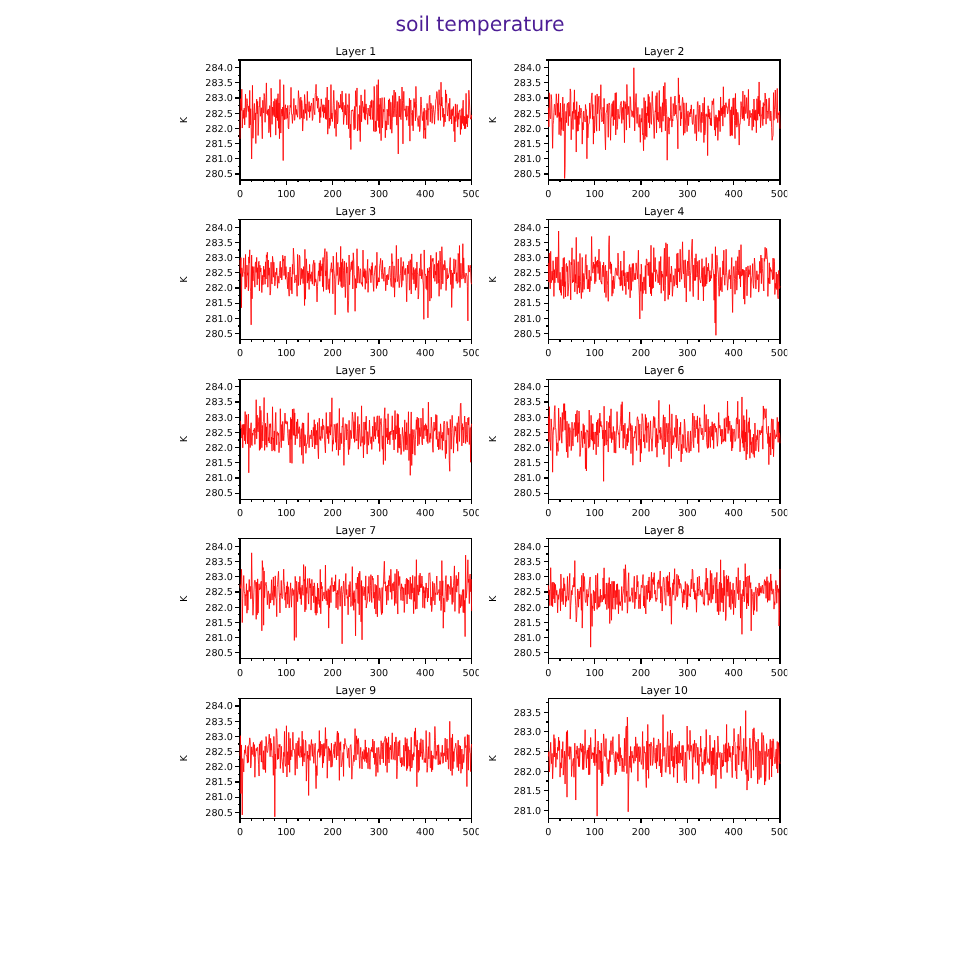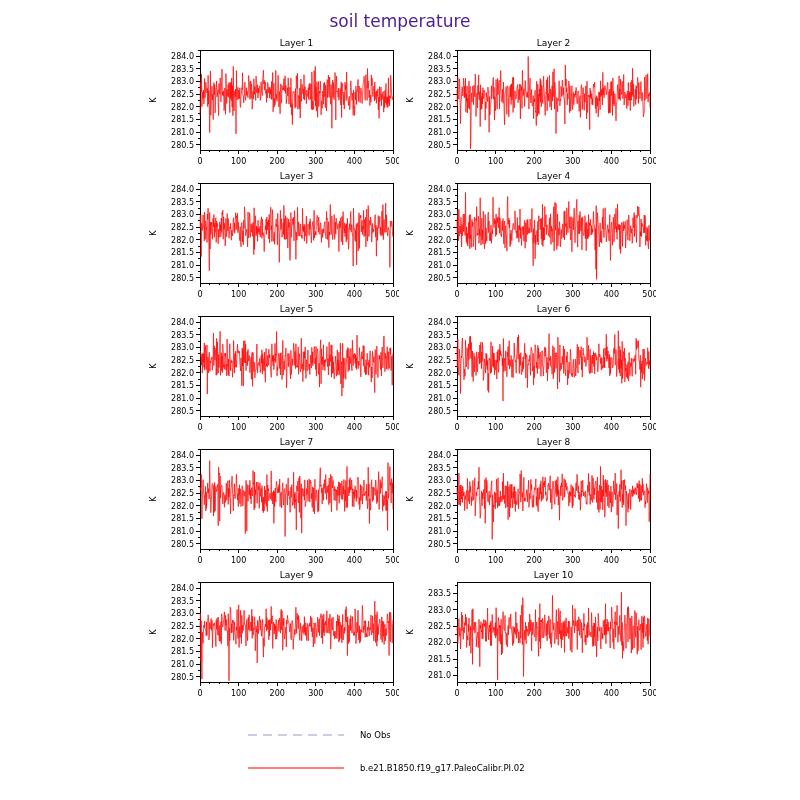--- a/index.html
+++ b/index.html
@@ -716,27 +716,13 @@
           <line x1="173.8" y1="112" x2="173.8" y2="116" stroke="#000" stroke-width="1" shape-rendering="crispEdges"></line>
           <text x="173.8" y="126" text-anchor="middle" font-size="8">300</text>
           <line x1="212.4" y1="112" x2="212.4" y2="116" stroke="#000" stroke-width="1" shape-rendering="crispEdges"></line>
           <text x="212.4" y="126" text-anchor="middle" font-size="8">400</text>
           <line x1="251" y1="112" x2="251" y2="116" stroke="#000" stroke-width="1" shape-rendering="crispEdges"></line>
           <text x="251" y="126" text-anchor="middle" font-size="8">500</text>
           <text x="14" y="62" text-anchor="middle" font-size="8" transform="rotate(-90 14 62)">K</text>
           <polyline points="58.0,60.5 58.4,56.4 58.8,73.3 59.2,67.6 59.5,57.8 59.9,48.6 60.3,60.5 60.7,66.4 61.1,57.8 61.5,79.0 61.9,68.2 62.3,59.1 62.6,42.2 63.0,60.8 63.4,45.3 63.8,52.0 64.2,69.4 64.6,57.6 65.0,58.4 65.3,62.8 65.7,52.7 66.1,55.6 66.5,44.2 66.9,55.2 67.3,47.3 67.7,77.6 68.1,65.6 68.4,66.2 68.8,70.1 69.2,54.4 69.6,61.4 70.0,48.0 70.4,75.9 70.8,70.9 71.2,63.0 71.5,55.9 71.9,83.3 72.3,60.8 72.7,57.6 73.1,39.8 73.5,94.3 73.9,38.7 74.2,54.8 74.6,60.1 75.0,59.9 75.4,52.1 75.8,62.8 76.2,58.6 76.6,52.3 77.0,57.8 77.3,77.1 77.7,67.9 78.1,68.0 78.5,63.6 78.9,62.0 79.3,77.7 79.7,61.1 80.0,49.3 80.4,66.0 80.8,96.7 81.2,55.2 81.6,58.5 82.0,51.6 82.4,62.0 82.8,60.3 83.1,68.8 83.5,53.5 83.9,68.9 84.3,56.9 84.7,49.3 85.1,55.3 85.5,54.0 85.8,56.8 86.2,49.9 86.6,71.3 87.0,51.5 87.4,71.3 87.8,63.3 88.2,55.4 88.6,38.1 88.9,57.7 89.3,59.2 89.7,69.9 90.1,56.7 90.5,55.0 90.9,62.2 91.3,53.1 91.6,75.7 92.0,50.9 92.4,75.5 92.8,61.6 93.2,44.6 93.6,53.1 94.0,62.5 94.4,60.2 94.7,57.2 95.1,59.1 95.5,57.4 95.9,65.7 96.3,52.7 96.7,68.1 97.1,37.7 97.5,56.0 97.8,65.6 98.2,58.5 98.6,110.1 99.0,52.2 99.4,47.5 99.8,51.4 100.2,71.4 100.5,55.1 100.9,57.8 101.3,55.8 101.7,74.1 102.1,49.2 102.5,84.9 102.9,64.5 103.3,83.4 103.6,55.3 104.0,41.6 104.4,47.2 104.8,60.1 105.2,60.5 105.6,60.5 106.0,45.5 106.3,62.8 106.7,62.0 107.1,73.0 107.5,74.8 107.9,63.0 108.3,77.1 108.7,68.3 109.1,55.6 109.4,64.9 109.8,49.1 110.2,47.2 110.6,48.7 111.0,58.9 111.4,48.0 111.8,43.9 112.1,56.4 112.5,58.0 112.9,63.3 113.3,66.0 113.7,75.7 114.1,56.3 114.5,73.6 114.9,70.3 115.2,57.1 115.6,62.3 116.0,58.4 116.4,64.6 116.8,41.8 117.2,55.9 117.6,68.3 117.9,53.0 118.3,61.4 118.7,59.4 119.1,64.3 119.5,73.0 119.9,61.8 120.3,69.4 120.7,68.6 121.0,73.2 121.4,45.2 121.8,68.2 122.2,56.9 122.6,36.9 123.0,35.0 123.4,74.6 123.8,27.6 124.1,38.8 124.5,106.5 124.9,81.6 125.3,67.2 125.7,60.1 126.1,69.7 126.5,52.1 126.8,67.8 127.2,73.6 127.6,56.0 128.0,61.5 128.4,59.4 128.8,62.6 129.2,66.1 129.6,52.6 129.9,52.0 130.3,64.3 130.7,44.1 131.1,52.2 131.5,61.4 131.9,49.7 132.3,60.3 132.6,81.0 133.0,52.3 133.4,56.4 133.8,64.8 134.2,52.2 134.6,53.3 135.0,61.7 135.4,67.0 135.7,67.0 136.1,62.1 136.5,39.6 136.9,71.1 137.3,65.8 137.7,52.0 138.1,57.4 138.4,57.5 138.8,57.0 139.2,75.3 139.6,86.3 140.0,47.5 140.4,71.7 140.8,33.7 141.2,56.0 141.5,78.6 141.9,50.0 142.3,51.9 142.7,49.9 143.1,67.9 143.5,48.4 143.9,51.5 144.3,51.8 144.6,67.9 145.0,66.4 145.4,62.2 145.8,44.8 146.2,57.1 146.6,57.4 147.0,65.8 147.3,65.8 147.7,53.4 148.1,70.7 148.5,50.8 148.9,64.5 149.3,54.0 149.7,45.8 150.1,47.6 150.4,68.4 150.8,59.9 151.2,49.4 151.6,74.1 152.0,62.7 152.4,77.5 152.8,70.7 153.1,61.3 153.5,25.5 153.9,54.2 154.3,60.2 154.7,54.3 155.1,52.9 155.5,73.2 155.9,73.7 156.2,69.3 156.6,57.0 157.0,50.7 157.4,39.7 157.8,69.2 158.2,60.8 158.6,51.4 158.9,64.8 159.3,75.2 159.7,38.4 160.1,49.4 160.5,64.1 160.9,44.3 161.3,40.9 161.7,68.9 162.0,60.1 162.4,77.7 162.8,52.9 163.2,70.1 163.6,58.6 164.0,51.5 164.4,52.8 164.7,66.6 165.1,52.5 165.5,82.4 165.9,50.5 166.3,65.8 166.7,63.5 167.1,47.7 167.5,66.1 167.8,65.9 168.2,57.4 168.6,62.3 169.0,63.3 169.4,51.3 169.8,68.6 170.2,51.1 170.6,54.4 170.9,64.2 171.3,80.4 171.7,78.2 172.1,56.8 172.5,63.7 172.9,82.4 173.3,67.4 173.6,35.0 174.0,55.5 174.4,50.4 174.8,52.6 175.2,56.7 175.6,63.0 176.0,38.6 176.4,50.5 176.7,56.1 177.1,51.2 177.5,54.3 177.9,61.9 178.3,79.5 178.7,49.8 179.1,61.0 179.4,57.5 179.8,46.7 180.2,59.1 180.6,65.4 181.0,49.4 181.4,52.1 181.8,53.6 182.2,67.8 182.5,52.7 182.9,56.6 183.3,82.9 183.7,65.7 184.1,58.5 184.5,60.4 184.9,43.4 185.2,56.8 185.6,53.7 186.0,72.3 186.4,65.1 186.8,75.1 187.2,73.8 187.6,58.0 188.0,54.6 188.3,67.9 188.7,52.6 189.1,66.5 189.5,37.9 189.9,56.0 190.3,59.6 190.7,65.1 191.1,65.6 191.4,63.1 191.8,62.2 192.2,67.1 192.6,42.6 193.0,54.2 193.4,67.1 193.8,76.6 194.1,55.9 194.5,75.4 194.9,53.1 195.3,67.3 195.7,53.1 196.1,75.9 196.5,46.8 196.9,57.2 197.2,66.1 197.6,87.0 198.0,68.6 198.4,57.0 198.8,71.0 199.2,43.3 199.6,50.9 199.9,57.7 200.3,61.3 200.7,57.6 201.1,56.9 201.5,73.4 201.9,78.9 202.3,58.6 202.7,57.4 203.0,69.1 203.4,63.4 203.8,68.4 204.2,50.5 204.6,56.1 205.0,58.3 205.4,65.0 205.7,49.6 206.1,65.2 206.5,33.7 206.9,73.8 207.3,53.9 207.7,64.3 208.1,49.0 208.5,53.5 208.8,60.9 209.2,51.8 209.6,61.2 210.0,57.1 210.4,64.3 210.8,65.4 211.2,78.0 211.5,51.7 211.9,59.2 212.3,52.2 212.7,37.1 213.1,47.8 213.5,48.6 213.9,72.3 214.3,58.6 214.6,76.9 215.0,79.1 215.4,51.7 215.8,53.6 216.2,41.8 216.6,67.5 217.0,52.0 217.4,55.1 217.7,44.3 218.1,35.3 218.5,50.5 218.9,72.3 219.3,65.0 219.7,56.2 220.1,64.6 220.4,54.2 220.8,45.3 221.2,61.8 221.6,67.0 222.0,71.3 222.4,22.2 222.8,75.5 223.2,52.4 223.5,88.4 223.9,71.5 224.3,74.5 224.7,80.7 225.1,65.9 225.5,55.0 225.9,45.1 226.2,53.0 226.6,56.7 227.0,78.4 227.4,54.5 227.8,54.8 228.2,47.4 228.6,37.5 229.0,71.9 229.3,36.5 229.7,43.9 230.1,48.4 230.5,48.0 230.9,69.1 231.3,49.3 231.7,48.4 232.0,67.8 232.4,83.1 232.8,45.9 233.2,60.3 233.6,79.6 234.0,55.9 234.4,56.0 234.8,56.7 235.1,78.0 235.5,57.2 235.9,40.5 236.3,60.1 236.7,67.3 237.1,42.8 237.5,48.0 237.8,59.4 238.2,84.2 238.6,56.1 239.0,81.1 239.4,73.5 239.8,49.7 240.2,56.6 240.6,60.4 240.9,60.2 241.3,56.9 241.7,54.2 242.1,79.7 242.5,53.2 242.9,46.1 243.3,62.6 243.7,53.1 244.0,77.5 244.4,47.3 244.8,68.3 245.2,45.7 245.6,47.0 246.0,60.4 246.4,62.0 246.7,66.5 247.1,65.1 247.5,56.3 247.9,54.2 248.3,70.6 248.7,47.9 249.1,74.2 249.5,63.7 249.8,48.8 250.2,53.3 250.6,64.1 251.0,66.5" fill="none" stroke="#ff0000" stroke-width="0.7"></polyline>
         </svg></div>
     </div>
-  <div class="legend">
-    <div class="legend-row">
-      <svg width="100" height="10">
-        <line id="leg-line-0" x1="2" y1="5" x2="98" y2="5" stroke="#9999cc" stroke-width="1.2" stroke-dasharray="9 6"></line>
-      </svg>
-      <span class="legend-label">No Obs</span>
-    </div>
-    <div class="legend-row">
-      <svg width="100" height="10">
-        <line id="leg-line-1" x1="2" y1="5" x2="98" y2="5" stroke="#ff0000" stroke-width="1"></line>
-      </svg>
-      <span class="legend-label">b.e21.B1850.f19_g17.PaleoCalibr.PI.02</span>
-    </div>
-  </div>
 </div>
 
 </body></html>

